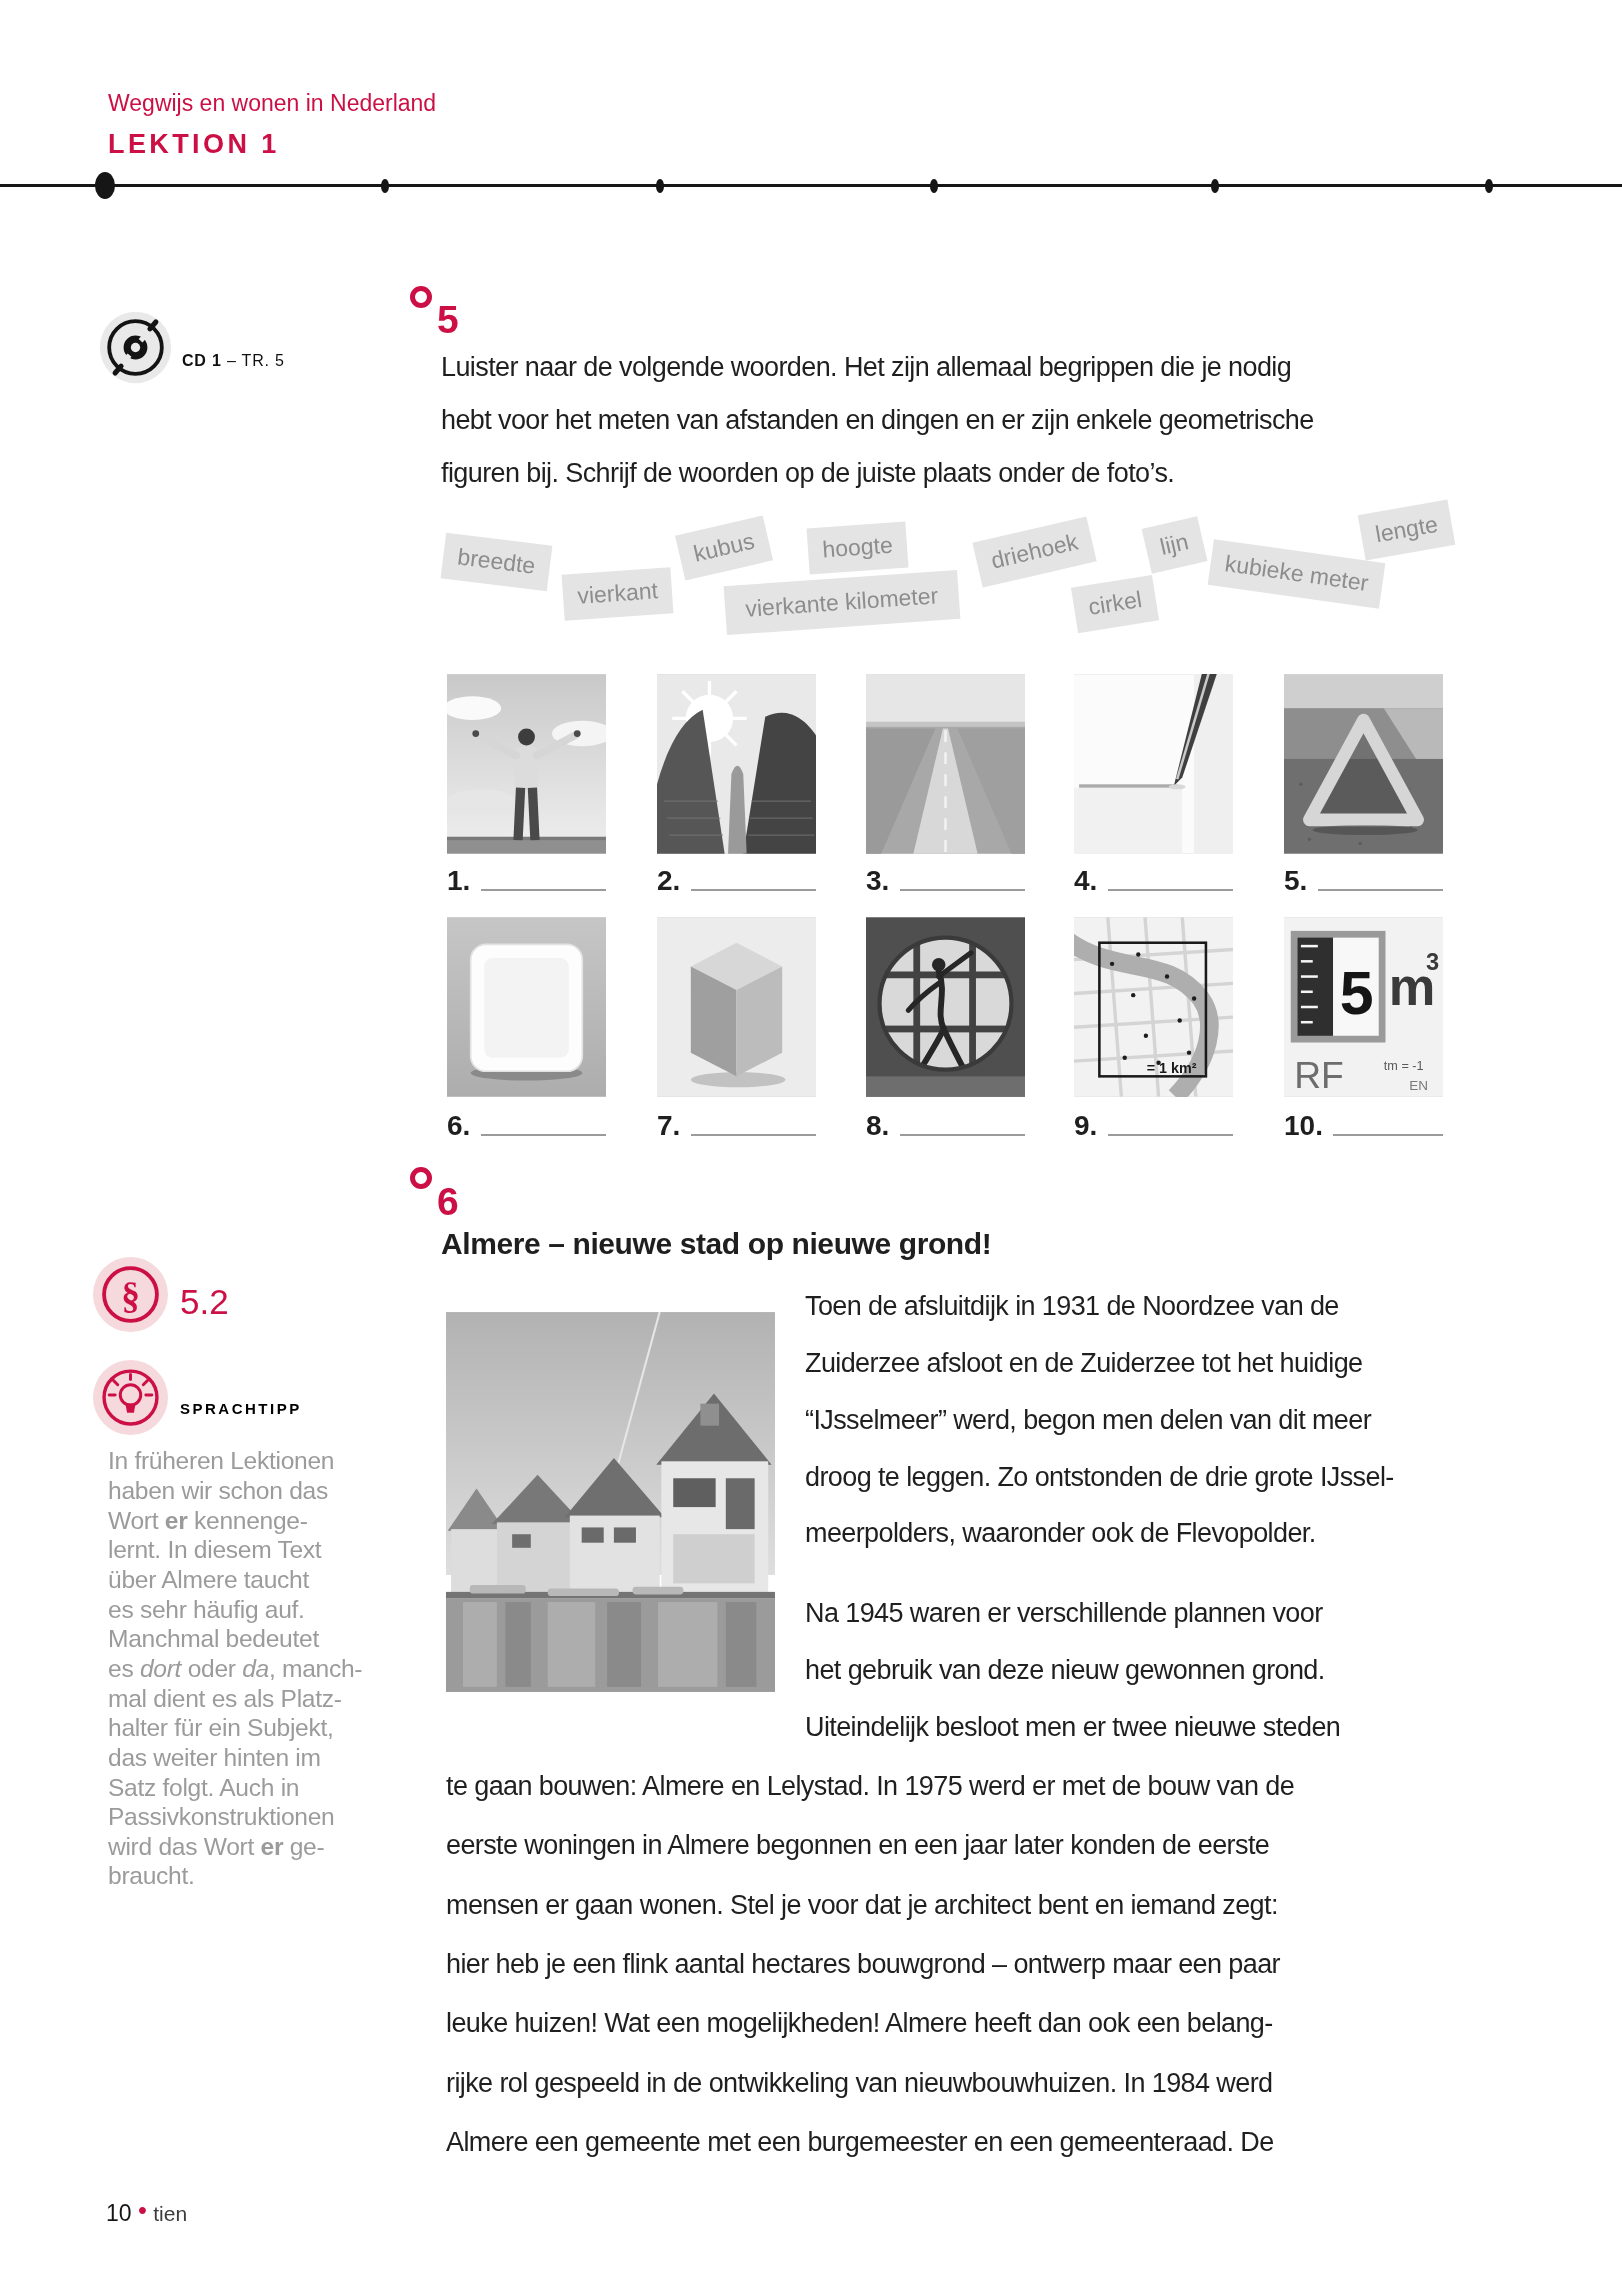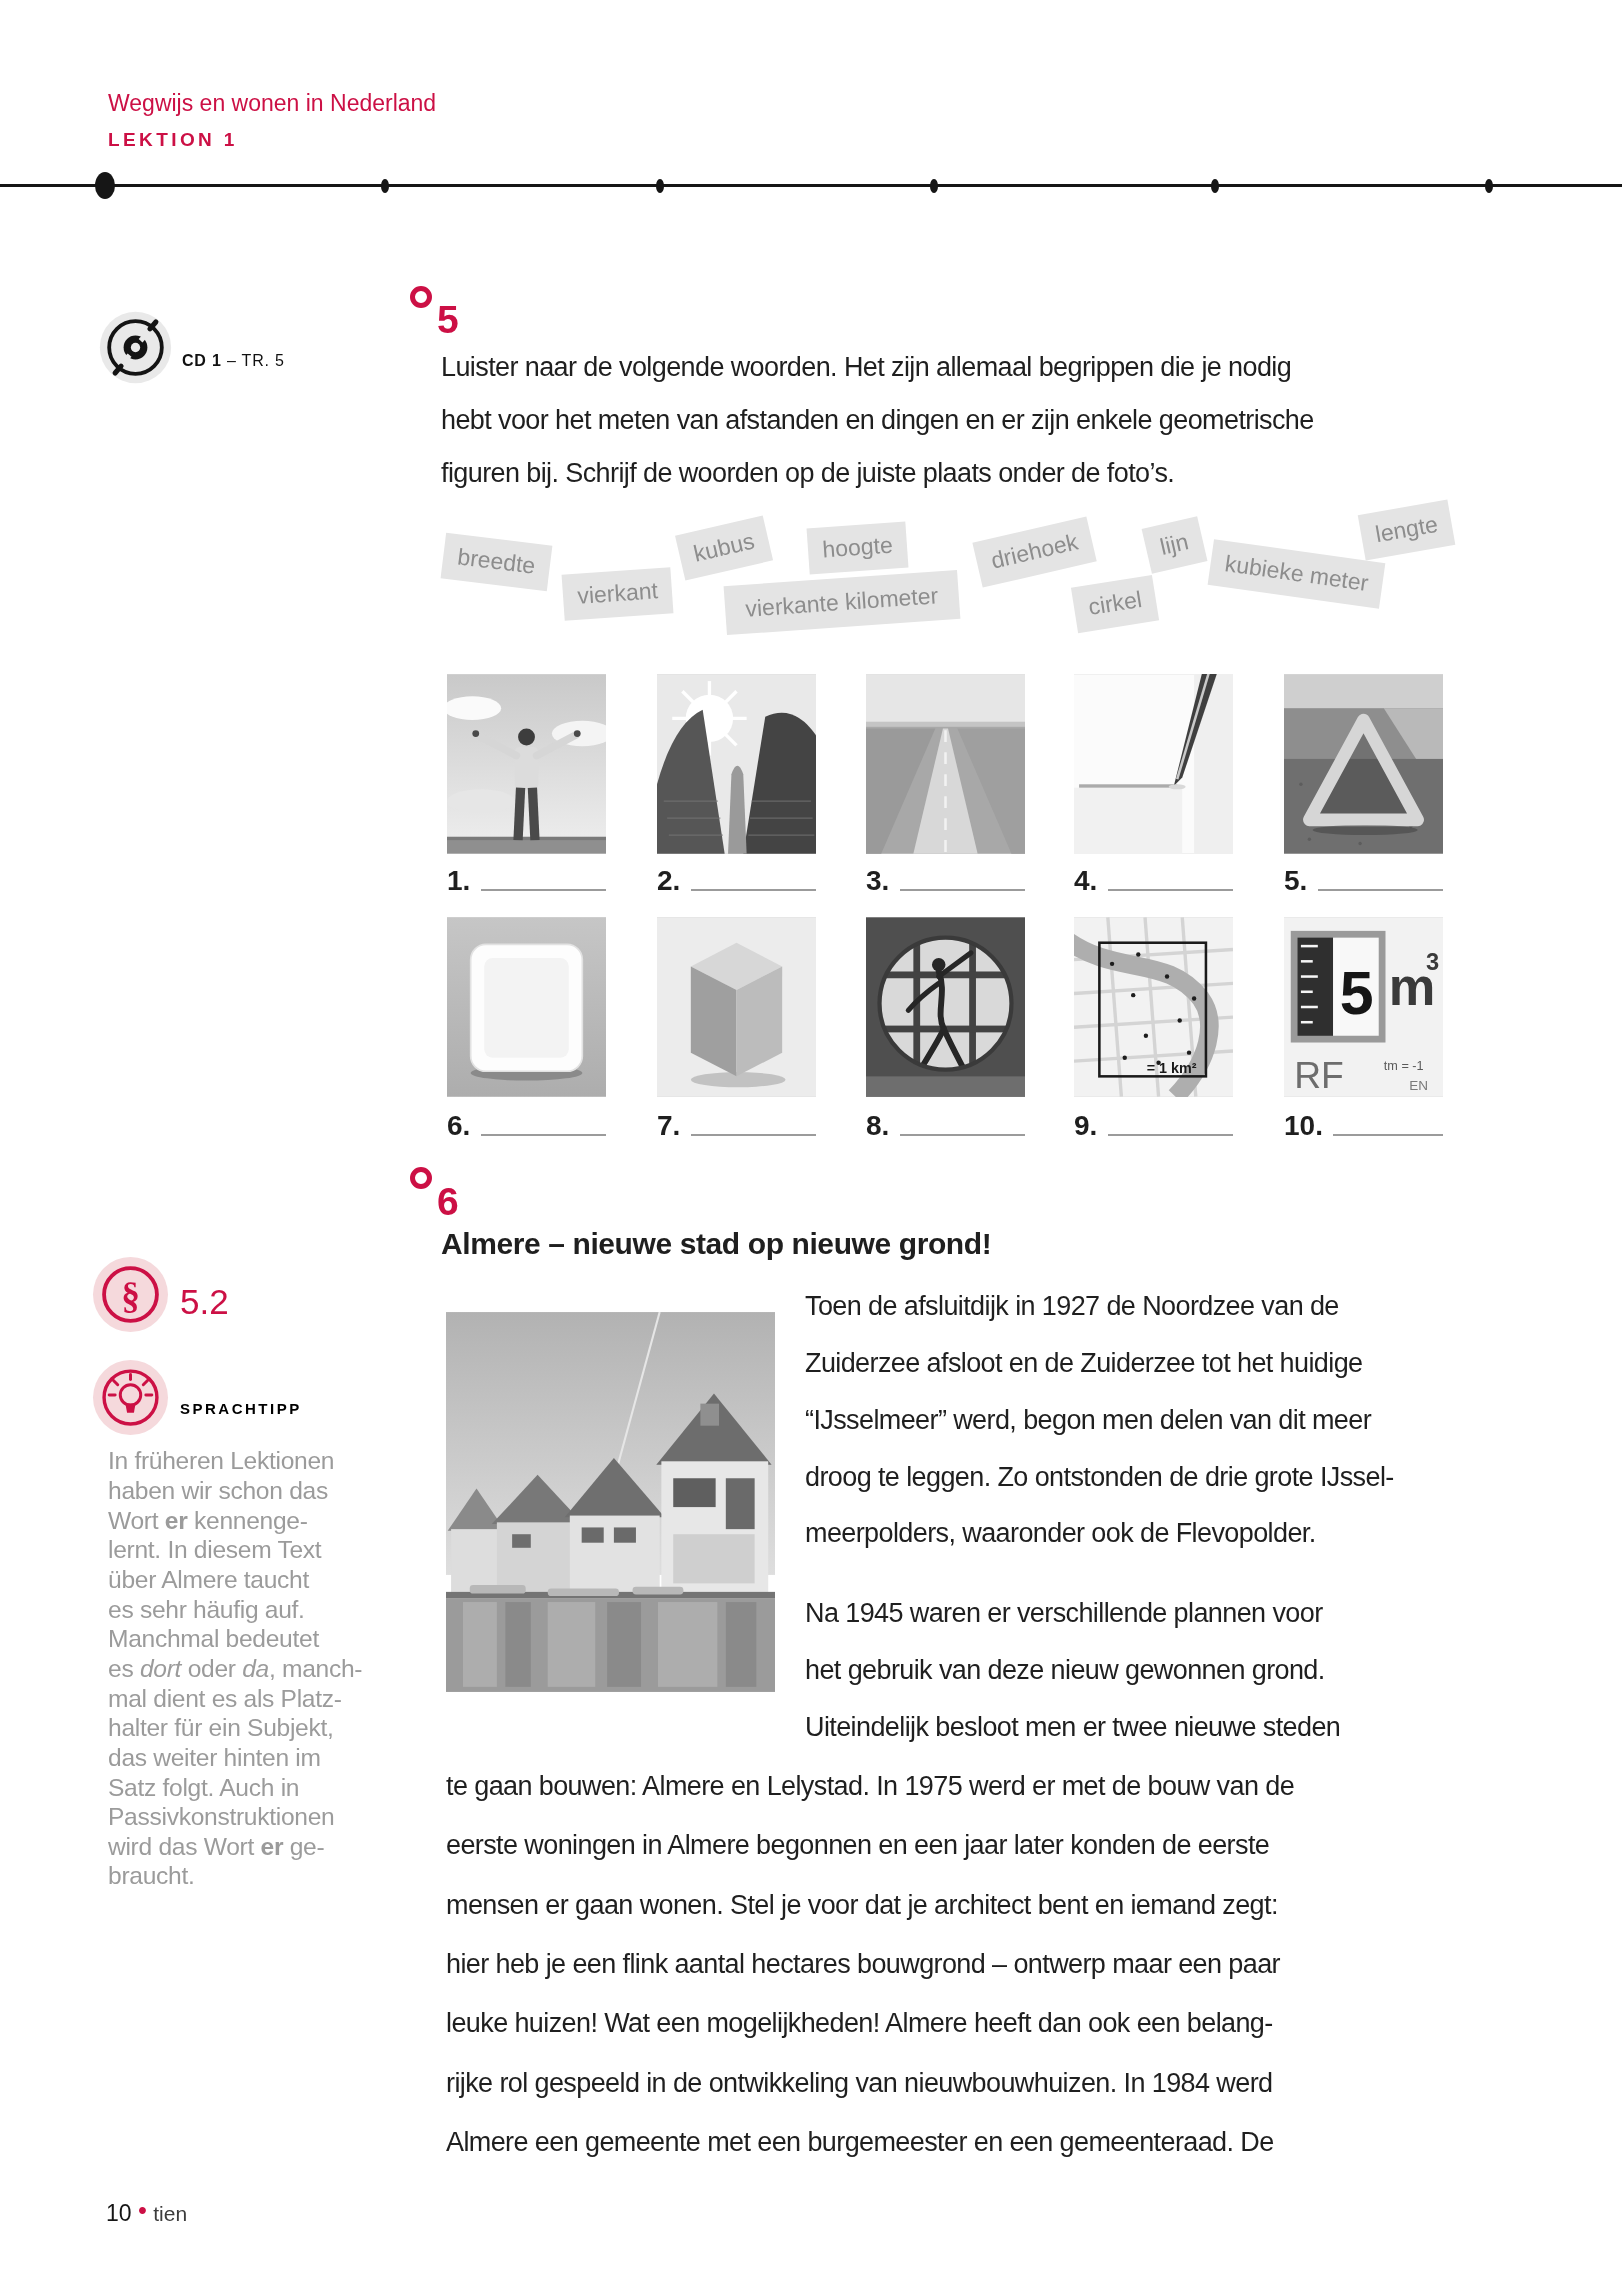--- a/index.html
+++ b/index.html
@@ -4,21 +4,21 @@
 <style>
   html,body{margin:0;padding:0;background:#ffffff;}
   .page{position:relative;width:1623px;height:2295px;background:#fff;overflow:hidden;
         font-family:"Liberation Sans",sans-serif;color:#1f1f1f;}
   .abs{position:absolute;}
   .bold{font-weight:bold;}
   .it{font-style:italic;}
 
   
   .series-title{left:108px;top:90px;font-size:23px;color:#cc1045;}
-  .lesson-label{left:108px;top:129px;font-size:19px;font-weight:bold;letter-spacing:3.4px;color:#cc1045;}
+  .lesson-label{left:108px;top:129px;font-size:27px;font-weight:bold;letter-spacing:3.4px;color:#cc1045;}
   .toprule{left:0;top:184px;width:1623px;height:2.5px;background:#161616;}
   .dot{background:#161616;border-radius:50%;}
   .dot-big{left:95px;top:172px;width:20.3px;height:27px;}
   .dot-s1{left:381px;top:179px;width:7.6px;height:13.6px;}
   .dot-s2{left:656px;top:179px;width:7.6px;height:13.6px;}
   .dot-s3{left:930px;top:179px;width:7.6px;height:13.6px;}
   .dot-s4{left:1211px;top:179px;width:7.6px;height:13.6px;}
   .dot-s5{left:1485px;top:179px;width:7.6px;height:13.6px;}
 
   
@@ -410,21 +410,21 @@
         <rect x="250" y="342" width="70" height="100"></rect>
       </g>
       <g fill="#7f7f7f" opacity="0.6">
         <rect x="70" y="342" width="30" height="100"></rect>
           <rect x="190" y="342" width="40" height="100"></rect>
         <rect x="330" y="342" width="36" height="100"></rect>
       </g>
     </svg>
   </div>
 
-  <div class="abs bline col-l0">Toen de afsluitdijk in 1927 de Noordzee van de</div>
+  <div class="abs bline col-l0">Toen de afsluitdijk in 1931 de Noordzee van de</div>
   <div class="abs bline col-l1">Zuiderzee afsloot en de Zuiderzee tot het huidige</div>
   <div class="abs bline col-l2">“IJsselmeer” werd, begon men delen van dit meer</div>
   <div class="abs bline col-l3">droog te leggen. Zo ontstonden de drie grote IJssel-</div>
   <div class="abs bline col-l4">meerpolders, waaronder ook de Flevopolder.</div>
   <div class="abs bline col-l5">Na 1945 waren er verschillende plannen voor</div>
   <div class="abs bline col-l6">het gebruik van deze nieuw gewonnen grond.</div>
   <div class="abs bline col-l7">Uiteindelijk besloot men er twee nieuwe steden</div>
   <div class="abs bline full-l0">te gaan bouwen: Almere en Lelystad. In 1975 werd er met de bouw van de</div>
   <div class="abs bline full-l2">mensen er gaan wonen. Stel je voor dat je architect bent en iemand zegt:</div>
   <div class="abs bline full-l1">eerste woningen in Almere begonnen en een jaar later konden de eerste</div>

